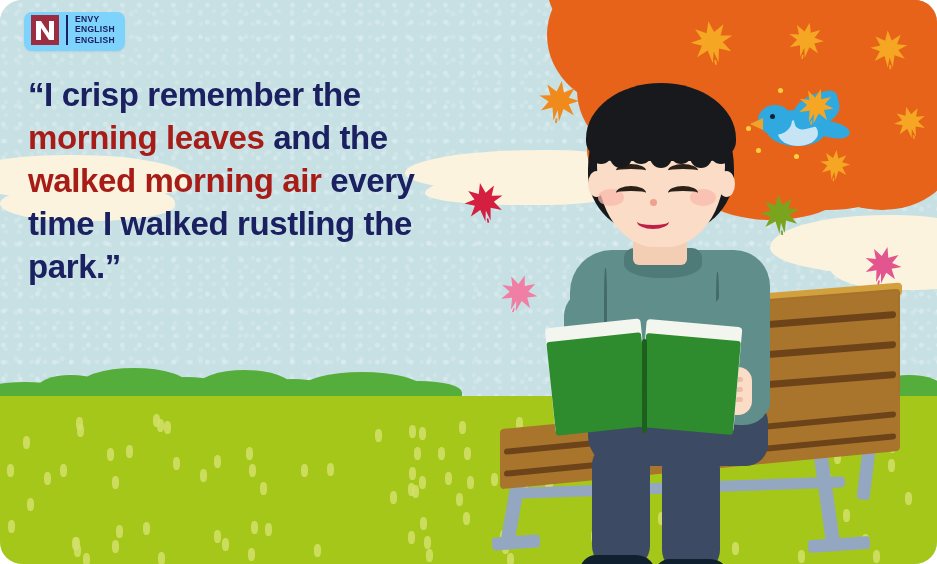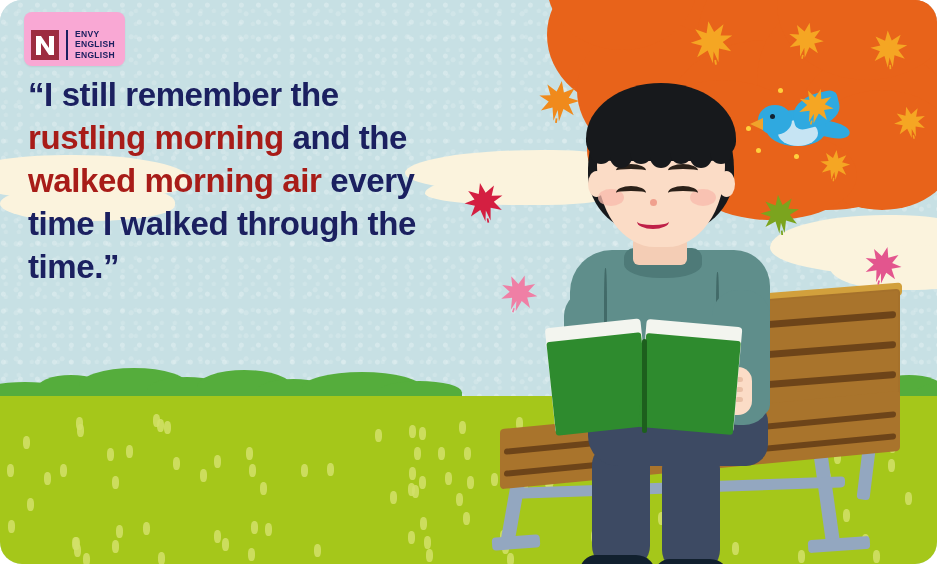--- a/index.html
+++ b/index.html
@@ -325,23 +325,23 @@
   }
   .quote .hl { color: #a81c18; }
 
   
   .logo-badge {
     position: absolute;
     left: 24px; top: 12px;
     display: flex;
     align-items: center;
     gap: 7px;
-    background: #f9a8d4;
+    background: #7dd3fc;
     border-radius: 8px;
-    padding: 17px 10px 6px 7px;
+    padding: 2px 10px 6px 7px;
     z-index: 60;
     box-shadow: 0 1px 2px rgba(0,0,0,0.07);
   }
   .logo-n {
     width: 28px; height: 30px;
     background: #9d2c40;
     position: relative;
     display: flex; align-items: center; justify-content: center;
     color: #ffffff;
     font-weight: 700;
@@ -640,21 +640,21 @@
       <div class="leaf" style="left: 892px; top: 104px; width: 36px; height: 36px; transform: rotate(-14deg);"><svg width="36" height="36" viewBox="0 0 100 100">
           <path d="M50 6 L58 30 L80 18 L70 40 L94 44 L72 54 L86 76 L62 66 L56 94 L50 70 L44 94 L38 66 L14 76 L28 54 L6 44 L30 40 L20 18 L42 30 Z" fill="#f5a623"></path>
           <rect x="48" y="88" width="4" height="10" fill="#f5a623"></rect>
         </svg></div>
       <div class="leaf" style="left: 818px; top: 148px; width: 34px; height: 34px; transform: rotate(6deg);"><svg width="34" height="34" viewBox="0 0 100 100">
           <path d="M50 6 L58 30 L80 18 L70 40 L94 44 L72 54 L86 76 L62 66 L56 94 L50 70 L44 94 L38 66 L14 76 L28 54 L6 44 L30 40 L20 18 L42 30 Z" fill="#f5a623"></path>
           <rect x="48" y="88" width="4" height="10" fill="#f5a623"></rect>
         </svg></div>
     </div>
 
-  <div class="quote" id="quote"><span>“I still remember the </span><span class="hl">rustling morning</span><span> and the </span><span class="hl">walked morning air</span><span> every time I walked through the time.”</span></div>
+  <div class="quote" id="quote"><span>“I crisp remember the </span><span class="hl">morning leaves</span><span> and the </span><span class="hl">walked morning air</span><span> every time I walked rustling the park.”</span></div>
 
   <div class="logo-badge">
     <div class="logo-n">
       <svg width="28" height="30" viewBox="0 0 28 30">
         <rect x="0" y="0" width="28" height="30" fill="#9d2c40"></rect>
         <path d="M5 25 L5 6 L10 6 L18 18 L18 6 L23 6 L23 25 L18 25 L10 13 L10 25 Z" fill="#ffffff"></path>
       </svg>
     </div>
     <div class="logo-bar"></div>
     <div class="logo-text">

